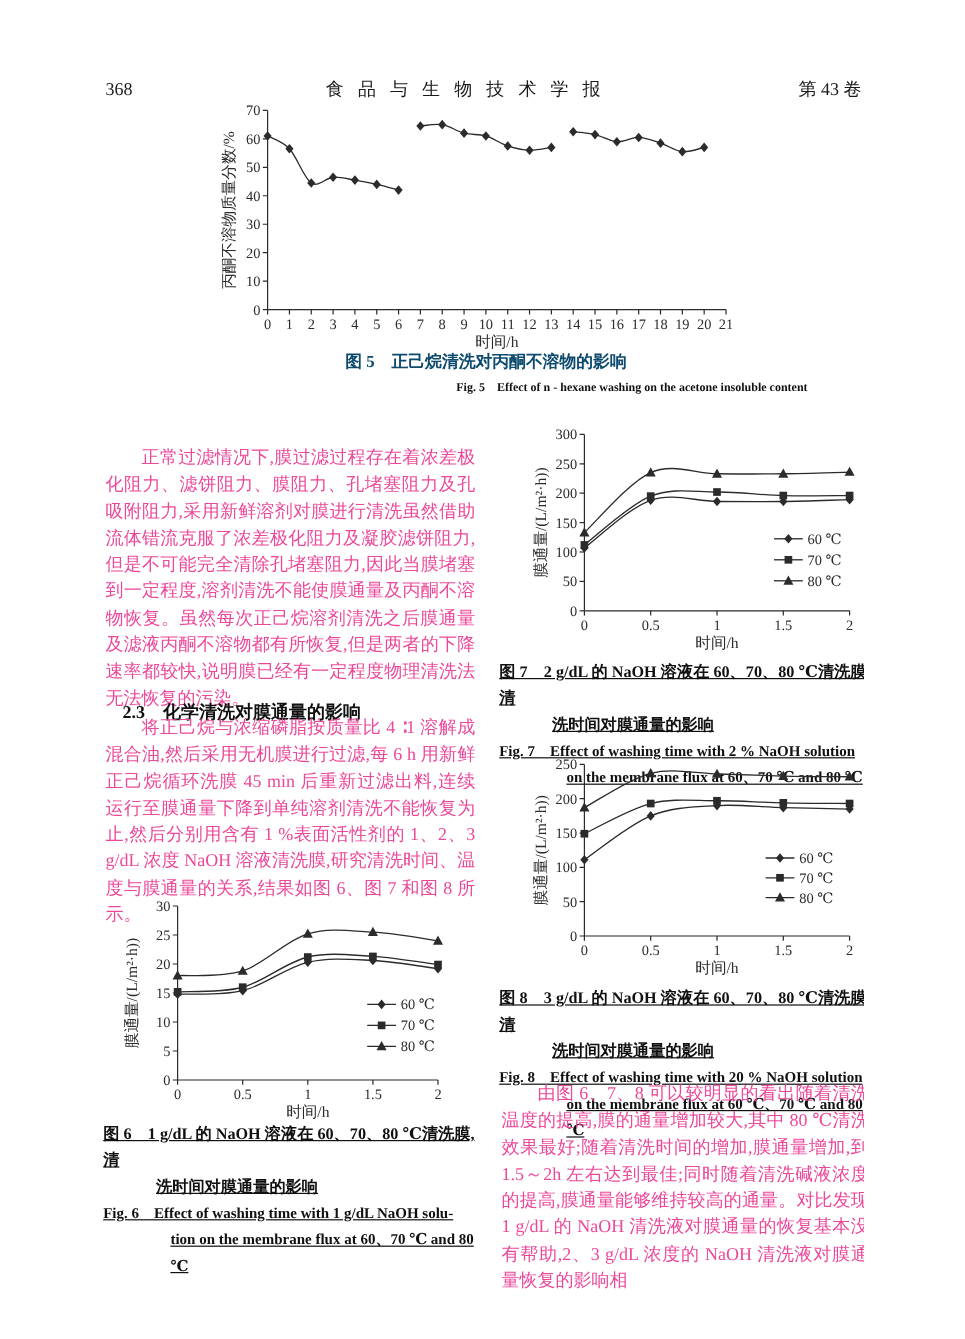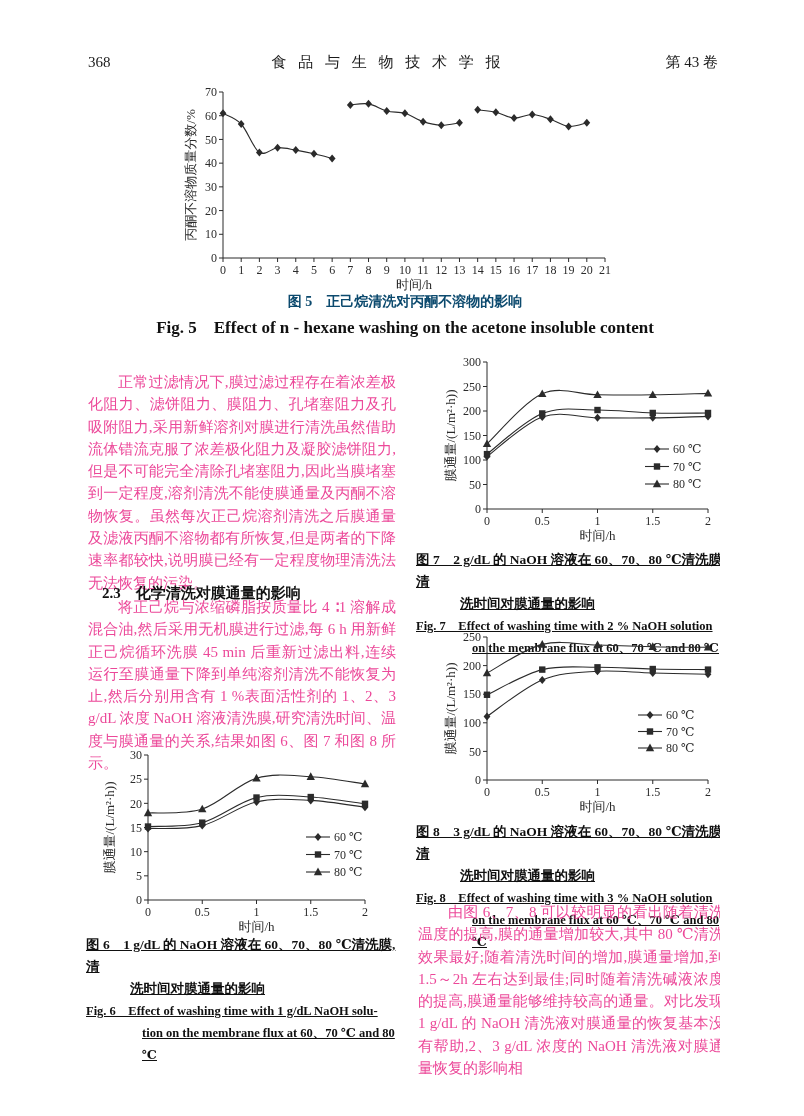--- a/index.html
+++ b/index.html
@@ -1,31 +1,31 @@
 <!DOCTYPE html>
 <html><head>
 <meta charset="utf-8">
 <style>
   html,body{margin:0;padding:0;background:#ffffff;}
   .page{position:relative;width:720px;height:1116px;background:#ffffff;overflow:hidden;
         font-family:"Liberation Serif","DejaVu Serif",serif;color:#1a1a1a;}
   .hdr{position:absolute;left:88px;top:53px;width:630px;display:flex;justify-content:space-between;
        align-items:baseline;font-size:15px;}
-  .hdr .jt{letter-spacing:4px;}
+  .hdr .jt{letter-spacing:4px;margin-top:12px;}
   svg.chart{position:absolute;}
   .body{position:absolute;margin:0;font-size:15px;line-height:22.3px;text-align:justify;
         text-indent:2em;color:#ec4899;}
   .p1{left:88px;top:371px;width:308px;}
   .sec{position:absolute;left:88px;top:570px;margin:14px;font-size:15px;font-weight:bold;color:#111;}
   .p2{left:88px;top:596px;width:308px;}
   .p3{left:418px;top:901px;width:306px;}
   .cap5zh{position:absolute;left:150px;top:293px;width:510px;text-align:center;font-weight:bold;
           font-size:14px;color:#0c4a6e;}
-  .cap5en{position:absolute;left:150px;top:316px;width:510px;text-align:center;font-weight:bold;
-          font-size:17px;color:#111;}
+  .cap5en{position:absolute;left:163px;top:316px;width:510px;text-align:right;font-weight:bold;
+          font-size:10px;color:#111;}
   .cap{position:absolute;font-weight:bold;color:#111;text-decoration:underline;}
   .cap6{left:86px;top:934px;width:320px;}
   .cap7{left:416px;top:549px;width:314px;}
   .cap8{left:416px;top:821px;width:314px;}
   .czh{font-size:13.5px;line-height:22px;}
   .cen{font-size:12.5px;line-height:22px;}
   .ind1{padding-left:44px;}
   .ind2{padding-left:56px;}
 </style>
 </head>
@@ -315,19 +315,19 @@
       <line x1="213" y1="103.5" x2="237" y2="103.5" stroke="#2b2b2b" stroke-width="1.1"></line>
       <rect x="221.8" y="100.3" width="6.4" height="6.4" fill="#2b2b2b"></rect>
       <text x="241" y="107.7" font-size="12" font-family="&quot;Liberation Serif&quot;,&quot;DejaVu Serif&quot;,serif" fill="#2b2b2b">70 ℃</text>
       <line x1="213" y1="120" x2="237" y2="120" stroke="#2b2b2b" stroke-width="1.1"></line>
       <path d="M225 115.6L229.2 123.2L220.8 123.2Z" fill="#2b2b2b"></path>
       <text x="241" y="124.2" font-size="12" font-family="&quot;Liberation Serif&quot;,&quot;DejaVu Serif&quot;,serif" fill="#2b2b2b">80 ℃</text>
     </svg>
   <div class="cap cap8">
     <div class="czh">图 8　3 g/dL 的 NaOH 溶液在 60、70、80 ℃清洗膜,清</div>
     <div class="czh ind1">洗时间对膜通量的影响</div>
-    <div class="cen">Fig. 8　Effect of washing time with 3 % NaOH solution</div>
+    <div class="cen">Fig. 8　Effect of washing time with 20 % NaOH solution</div>
     <div class="cen ind2">on the membrane flux at 60 ℃、70 ℃ and 80 ℃</div>
   </div>
 
   <p class="body p3">由图 6、7、8 可以较明显的看出随着清洗温度的提高,膜的通量增加较大,其中 80 ℃清洗效果最好;随着清洗时间的增加,膜通量增加,到 1.5～2h 左右达到最佳;同时随着清洗碱液浓度的提高,膜通量能够维持较高的通量。对比发现 1 g/dL 的 NaOH 清洗液对膜通量的恢复基本没有帮助,2、3 g/dL 浓度的 NaOH 清洗液对膜通量恢复的影响相</p>
 
 </div>
 
 </body></html>

